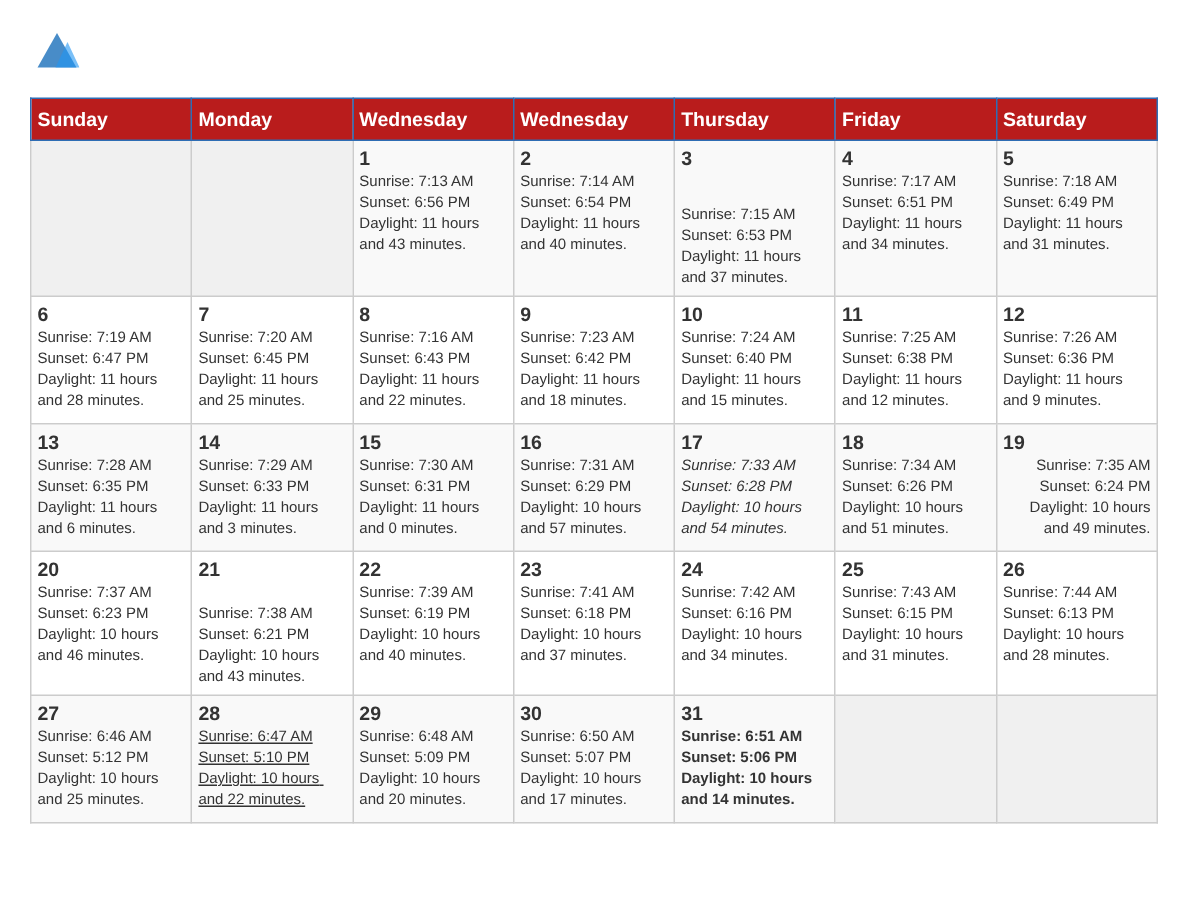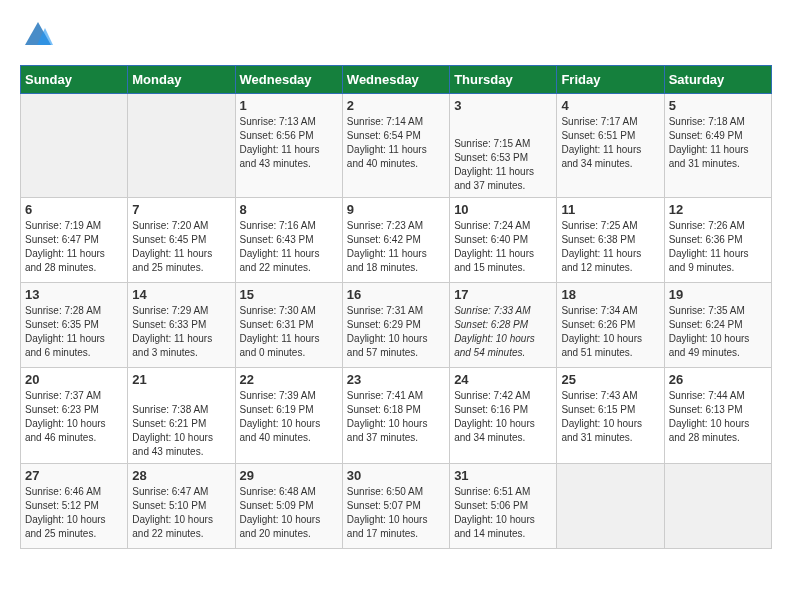--- a/index.html
+++ b/index.html
@@ -48,21 +48,21 @@
     .location-title {
       font-size: 16px;
       color: #555;
     }
     table {
       width: 100%;
       border-collapse: collapse;
       table-layout: fixed;
     }
     thead th {
-      background-color: #15803d;
+      background-color: #b91c1c;
       color: #fff;
       padding: 6px 4px;
       font-size: 13px;
       font-weight: bold;
       text-align: left;
       border: 1px solid #2e6db4;
     }
     tbody td {
       border: 1px solid #ccc;
       vertical-align: top;
@@ -236,21 +236,21 @@
 Daylight: 10 hours and 54 minutes.</div>
         </td>
         <td>
           <div class="day-number">18</div>
           <div class="day-info" style="white-space: pre-wrap;">Sunrise: 7:34 AM
 Sunset: 6:26 PM
 Daylight: 10 hours and 51 minutes.</div>
         </td>
         <td>
           <div class="day-number">19</div>
-          <div class="day-info" style="white-space: pre-wrap;">Sunrise: 7:35 AM
+          <div class="day-info" style="white-space: pre-wrap; text-align: right;">Sunrise: 7:35 AM
 Sunset: 6:24 PM
 Daylight: 10 hours and 49 minutes.</div>
         </td>
       </tr>
       <tr>
         <td>
           <div class="day-number">20</div>
           <div class="day-info" style="white-space: pre-wrap;">Sunrise: 7:37 AM
 Sunset: 6:23 PM
 Daylight: 10 hours and 46 minutes.</div>
@@ -294,39 +294,39 @@
       </tr>
       <tr>
         <td>
           <div class="day-number">27</div>
           <div class="day-info" style="white-space: pre-wrap;">Sunrise: 6:46 AM
 Sunset: 5:12 PM
 Daylight: 10 hours and 25 minutes.</div>
         </td>
         <td>
           <div class="day-number">28</div>
-          <div class="day-info" style="white-space: pre-wrap;">Sunrise: 6:47 AM
+          <div class="day-info" style="white-space: pre-wrap; text-decoration: underline;">Sunrise: 6:47 AM
 Sunset: 5:10 PM
 Daylight: 10 hours and 22 minutes.</div>
         </td>
         <td>
           <div class="day-number">29</div>
           <div class="day-info" style="white-space: pre-wrap;">Sunrise: 6:48 AM
 Sunset: 5:09 PM
 Daylight: 10 hours and 20 minutes.</div>
         </td>
         <td>
           <div class="day-number">30</div>
           <div class="day-info" style="white-space: pre-wrap;">Sunrise: 6:50 AM
 Sunset: 5:07 PM
 Daylight: 10 hours and 17 minutes.</div>
         </td>
         <td>
           <div class="day-number">31</div>
-          <div class="day-info" style="white-space: pre-wrap;">Sunrise: 6:51 AM
+          <div class="day-info" style="white-space: pre-wrap; font-weight: bold;">Sunrise: 6:51 AM
 Sunset: 5:06 PM
 Daylight: 10 hours and 14 minutes.</div>
         </td>
         <td class="empty-cell"></td>
         <td class="empty-cell"></td>
       </tr>
     </tbody>
 </table>
 
 </body></html>

